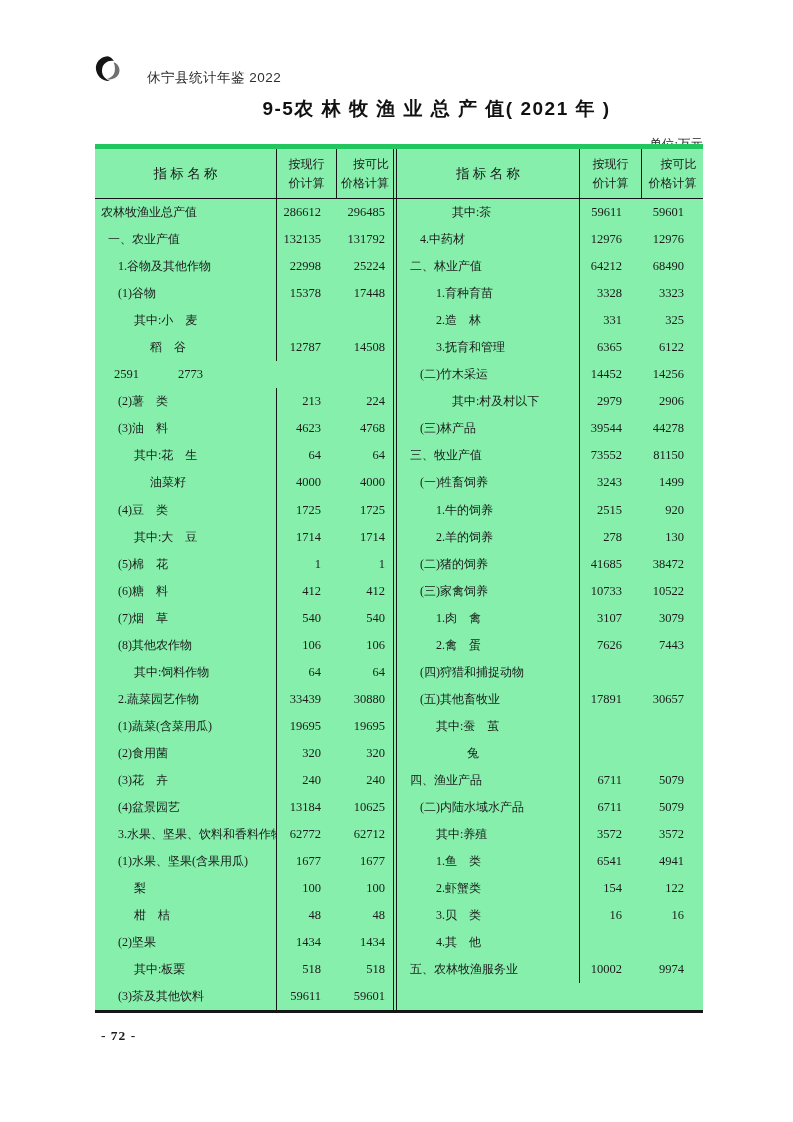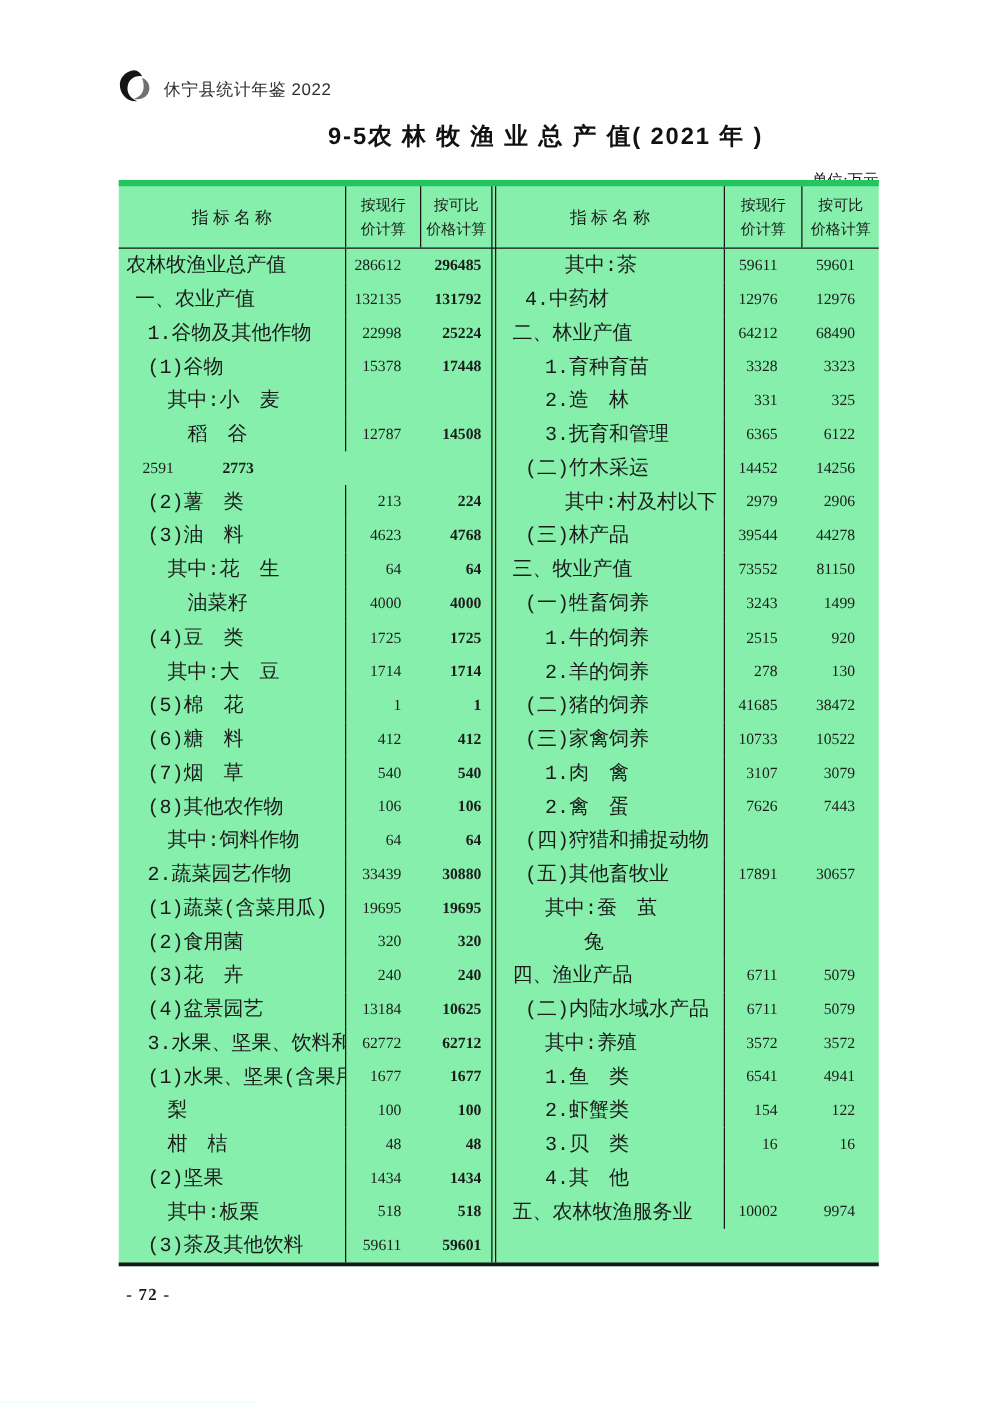--- a/index.html
+++ b/index.html
@@ -11,22 +11,22 @@
     background: #ffffff;
     color: #1b1b1b;
     font-family: "Liberation Serif", "DejaVu Serif", serif;
     overflow: hidden;
   }
   
   .brand {
     position: absolute;
     left: 94px; top: 55px;
     display: flex;
-    align-items: center;
-    gap: 9px;
+    align-items: flex-end;
+    gap: 25px;
   }
   .brand-text {
     font-family: "Liberation Sans", "DejaVu Sans", sans-serif;
     font-size: 13.5px;
     color: #2e2e2e;
     letter-spacing: 0.5px;
   }
   
   .title {
     position: absolute;
@@ -79,48 +79,47 @@
   .half-header { display: flex; height: 49px; margin-bottom: 1px; }
   .hname {
     flex: 1;
     display: flex; align-items: center; justify-content: center;
     border-right: 1px solid #161616;
     font-size: 13.5px;
     white-space: pre;
   }
   .hcol {
     display: flex; align-items: center; justify-content: center;
-    text-align: center;
+    text-align: right;
     font-size: 12px;
     line-height: 1.55;
     white-space: pre-line;
   }
   .half-left  .hc1 { width: 60px; border-right: 1px solid #161616; }
   .half-left  .hc2 { width: 56px; }
   .half-right .hc1 { width: 62px; border-right: 1px solid #161616; }
   .half-right .hc2 { width: 61px; }
   
   .tbody { display: block; }
   .trow { display: flex; height: 27.05px; }
   .cell { display: flex; align-items: center; }
   .cname {
     border-right: 1px solid #161616;
-    font-size: 16px;
+    font-size: 12px;
     white-space: nowrap;
     overflow: hidden;
-    font-family: Liberation Mono, monospace;
   }
   .half-left  .cname { width: 182px; }
   .half-right .cname { width: 183px; }
   .cnum {
     justify-content: flex-end;
     font-size: 12.5px;
   }
   .half-left  .n1 { width: 60px; padding-right: 16px; }
-  .half-left  .n2 { width: 56px; padding-right: 8px; font-weight: bold;  }
+  .half-left  .n2 { width: 56px; padding-right: 8px;  }
   .half-right .n1 { width: 62px; padding-right: 20px; }
   .half-right .n2 { width: 61px; padding-right: 19px; }
   
   .lvl0 { padding-left: 6px;  }
   .lvl1 { padding-left: 13px; }
   .lvl2 { padding-left: 23px; }
   .lvl3 { padding-left: 39px; text-align: center; }
   .lvl4 { padding-left: 55px; }
   .lvl5 { padding-left: 70px; }
   

